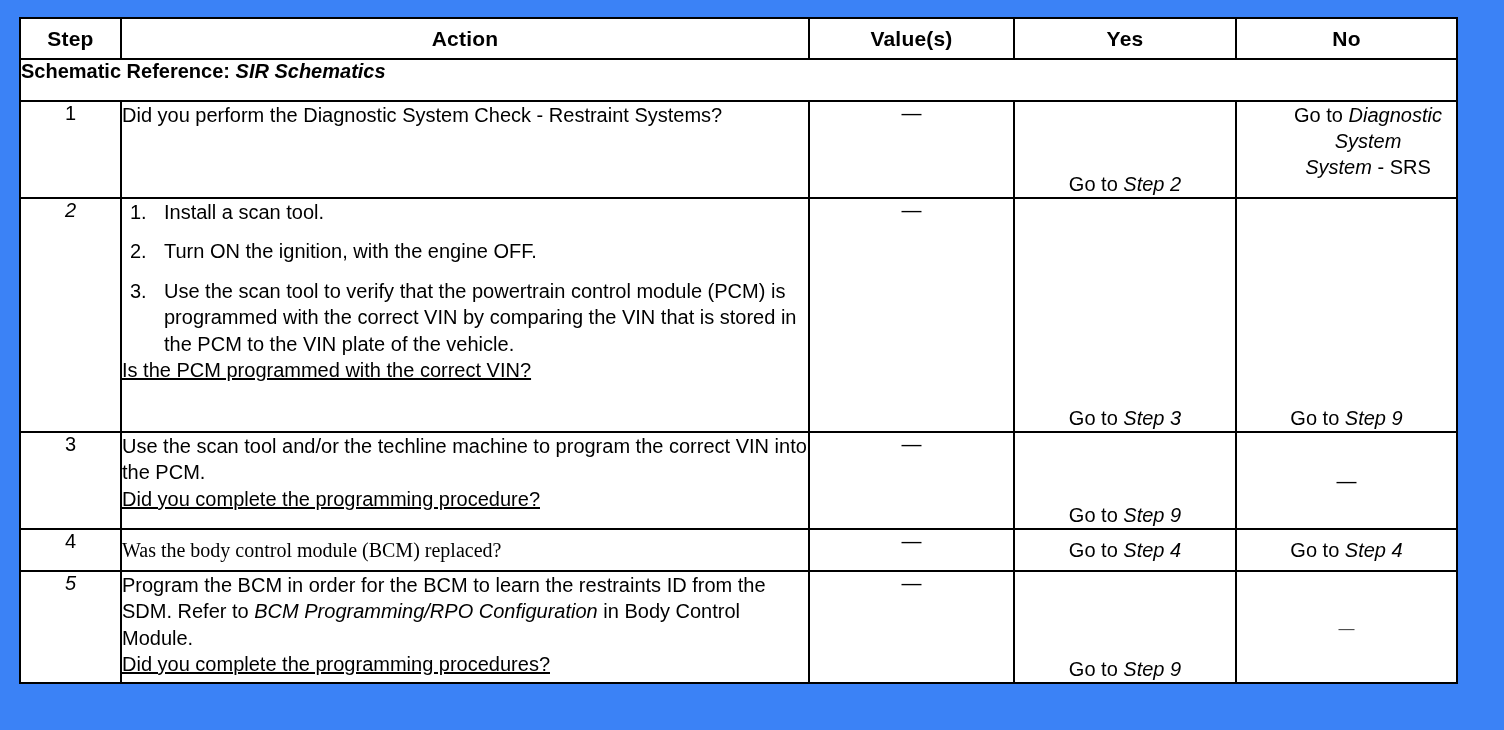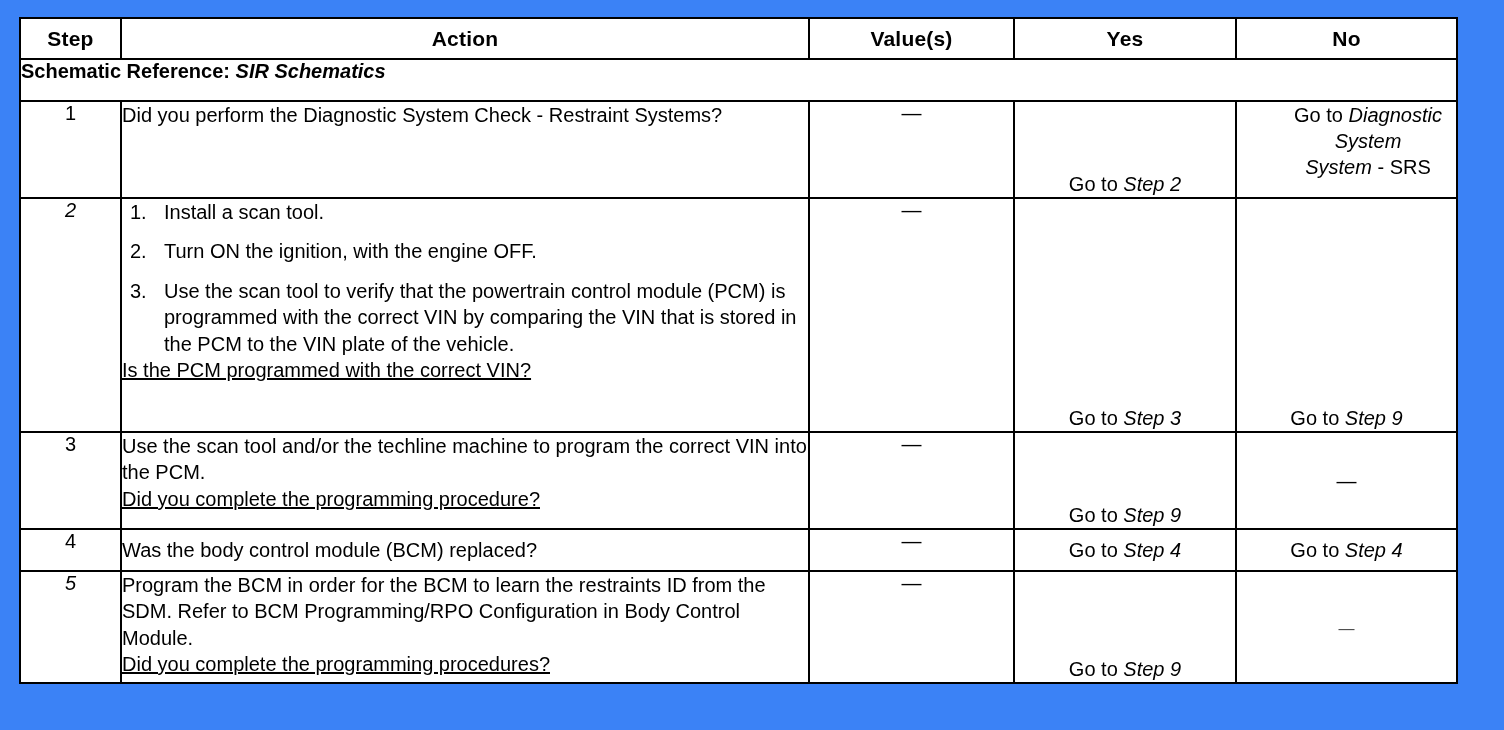--- a/index.html
+++ b/index.html
@@ -78,23 +78,23 @@
   }
   .step-cell.ital { font-style: italic; }
 
   
   .action-cell {
     padding: 10px 12px 10px 14px;
     font-size: 20px;
     line-height: 1.32;
     vertical-align: top;
   }
-  .action-cell.mid { vertical-align: middle; }
+  .action-cell.mid { vertical-align: middle; font-family: Liberation Serif, serif; }
   .action-cell p { margin: 0; }
-  .action-cell .ital { }
+  .action-cell .ital { font-style: italic; }
 
   .olist {
     margin: 0 0 0 0;
     padding: 0;
     list-style: none;
   }
   .olist li {
     position: relative;
     padding-left: 42px;
     margin-bottom: 13px;

